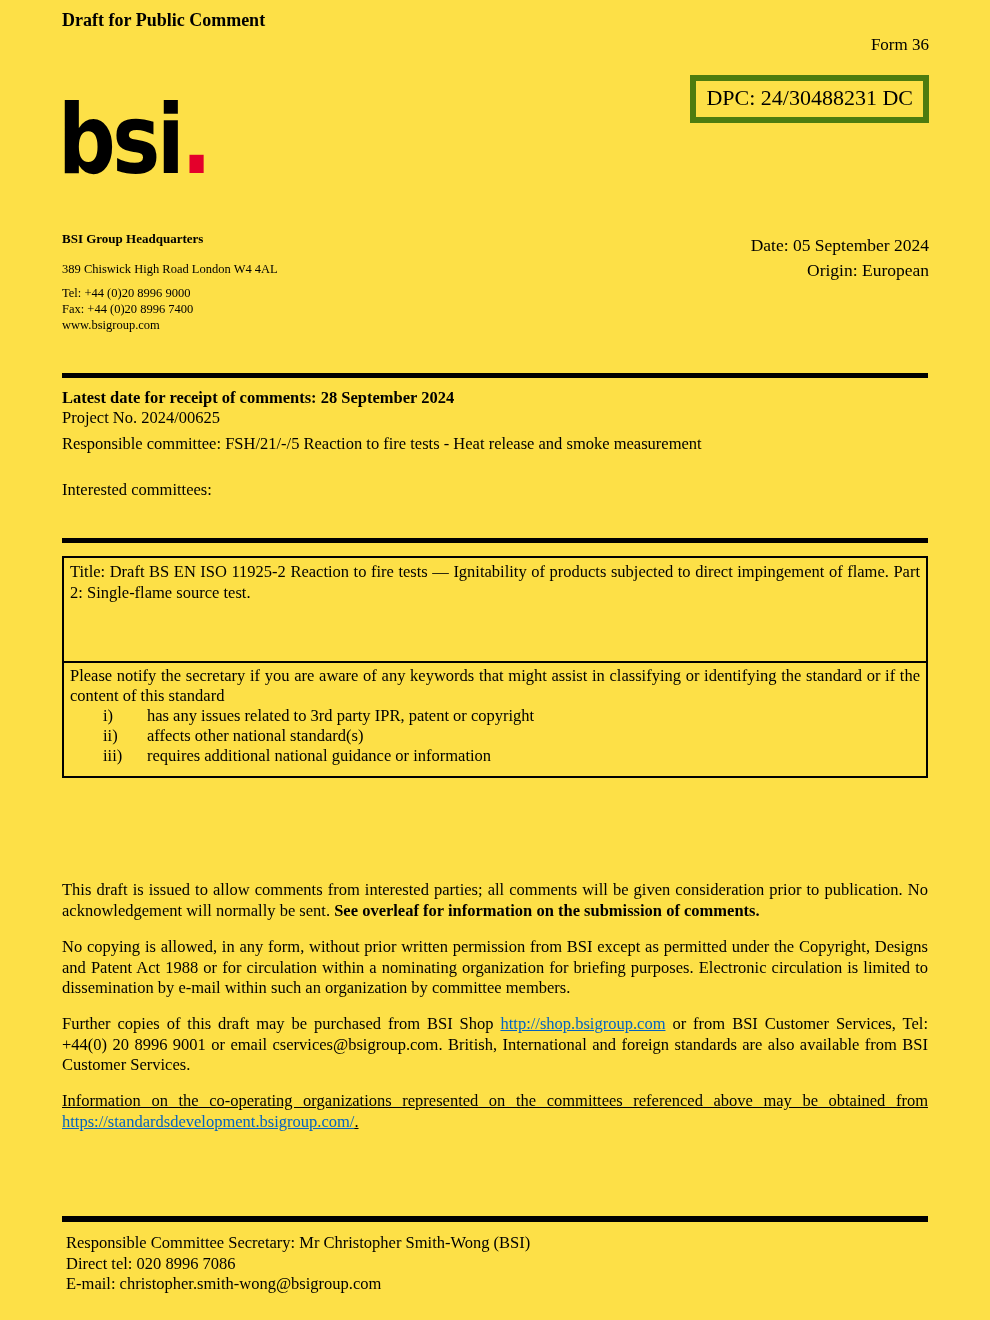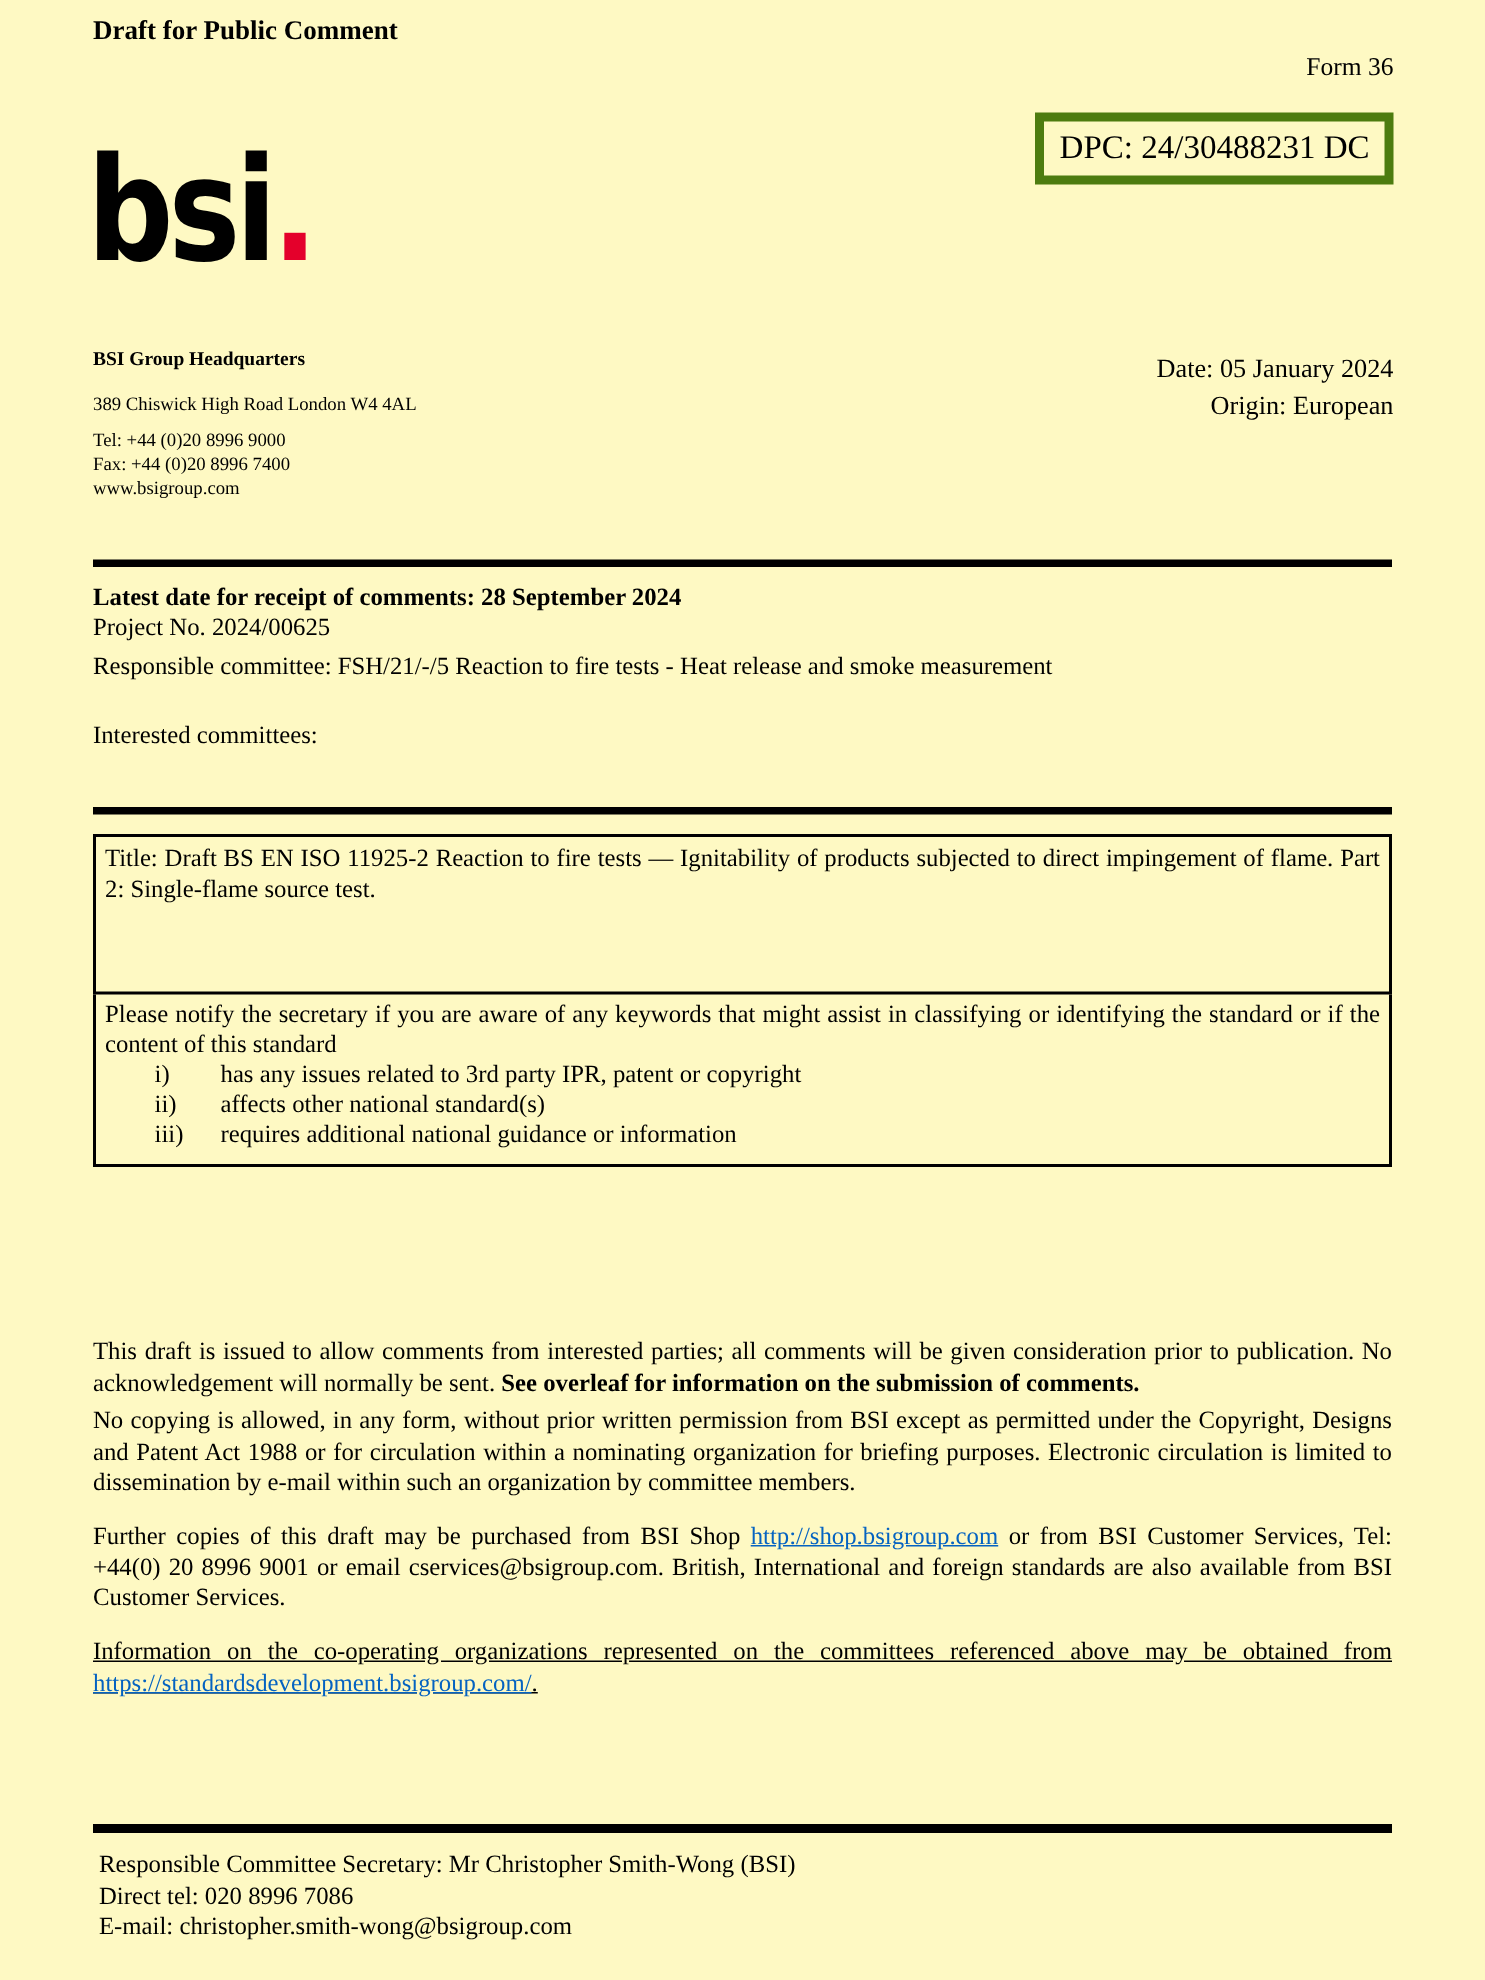--- a/index.html
+++ b/index.html
@@ -7,21 +7,21 @@
     --logo-dot: #E4002B;
     --ink: #000000;
   }
   * { margin: 0; padding: 0; box-sizing: border-box; }
   html, body { background: #ffffff; }
   .page {
     position: relative;
     width: 990px;
     height: 1320px;
     margin: 0 auto;
-    background: #fef9c3;
+    background: #fde047;
     color: var(--ink);
     font-family: "Liberation Serif", "DejaVu Serif", serif;
     font-size: 16.5px;
     overflow: hidden;
   }
   .abs { position: absolute; }
   .bold { font-weight: bold; }
 
   .draft-label {
     top: 10px; left: 62px;
@@ -106,21 +106,21 @@
   .kw-marker { margin-left: 33px; width: 44px; flex-shrink: 0; }
 
   .para {
     position: absolute;
     left: 62px;
     width: 866px;
     line-height: 20.5px;
     text-align: justify;
   }
   .warning { top: 815px; font-weight: bold; }
-  .p1 { top: 880px; margin-top: 11px; }
+  .p1 { top: 880px; }
   .p2 { top: 937px; }
   .p3 { top: 1014px; }
   .p4 { top: 1091px; text-decoration: underline; }
 
   a.link {
     color: var(--link);
     text-decoration: underline;
     cursor: pointer;
   }
 
@@ -145,21 +145,21 @@
 
   <div class="abs hq">
     <div class="hq-title">BSI Group Headquarters</div>
     <div class="hq-address">389 Chiswick High Road London W4 4AL</div>
     <div>Tel: +44 (0)20 8996 9000</div>
     <div>Fax: +44 (0)20 8996 7400</div>
     <div>www.bsigroup.com</div>
   </div>
 
   <div class="abs date-block">
-    <div>Date: 05 January 2024</div>
+    <div>Date: 05 September 2024</div>
     <div>Origin: European</div>
   </div>
 
   <div class="rule rule-1"></div>
 
   <div class="abs meta-row">
     <span class="bold">Latest date for receipt of comments: 28 September 2024</span>
     <span>Project No. 2024/00625</span>
   </div>
 

